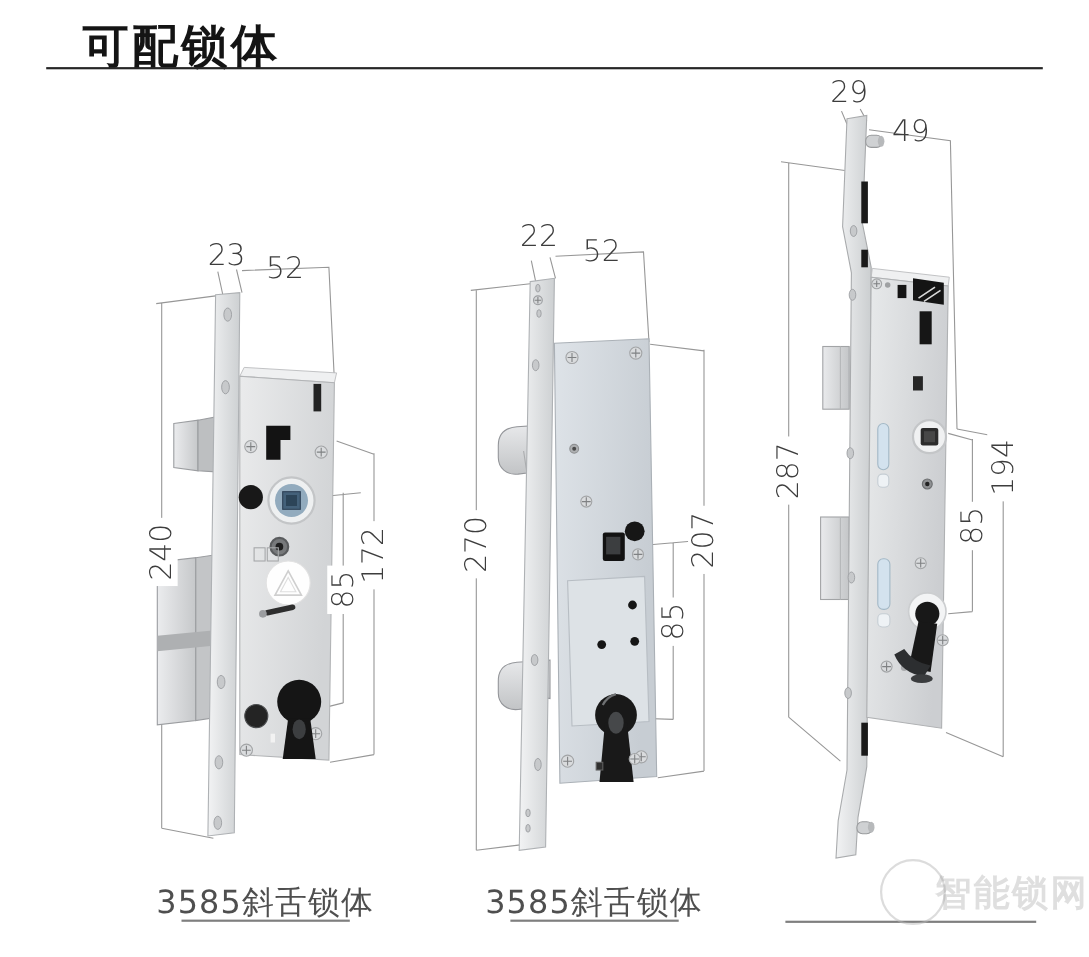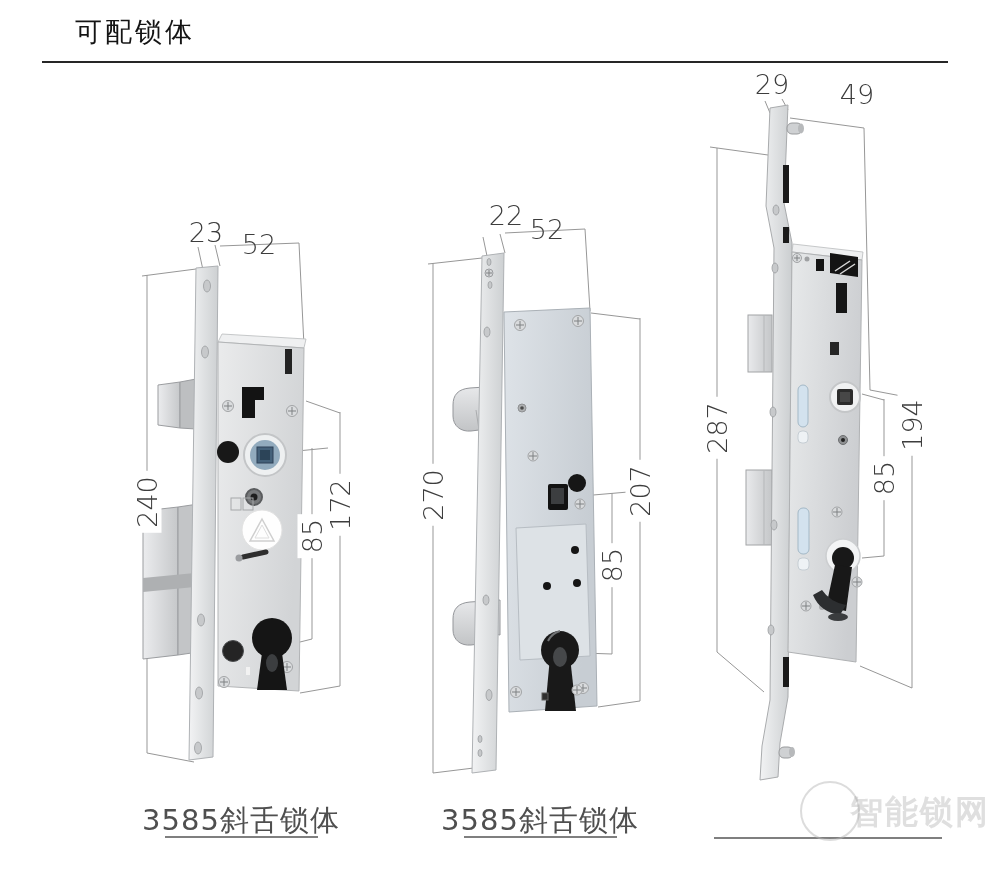--- a/index.html
+++ b/index.html
@@ -1,18 +1,18 @@
 <!DOCTYPE html>
 <html><head>
 <meta charset="utf-8">
 <style>
   html,body{margin:0;padding:0;background:#fff;}
   #canvas{position:relative;width:990px;height:870px;background:#ffffff;overflow:hidden;
           font-family:"DejaVu Sans","Liberation Sans",sans-serif;}
-  .title{position:absolute;left:75px;top:14px;font-size:27px;font-weight:normal;color:#141414;
+  .title{position:absolute;left:75px;top:14px;font-size:42px;font-weight:bold;color:#141414;
          letter-spacing:3px;white-space:nowrap;}
   .title-rule{position:absolute;left:42px;top:61px;width:906px;height:2px;background:#262626;}
   .lock-svg{position:absolute;}
   .dim{position:absolute;font-size:27px;font-weight:300;color:#3d3d3d;line-height:1;
        transform:translate(-50%,-50%);white-space:nowrap;}
   .dim.v{transform:translate(-50%,-50%) rotate(-90deg);background:#fff;padding:1px 5px;}
   .caption{position:absolute;transform:translate(-50%,0);font-size:29px;color:#4f4f4f;
            letter-spacing:1px;white-space:nowrap;top:801px;}
   .cap-rule{position:absolute;height:2px;background:#7f7f7f;top:836px;}
   .watermark{position:absolute;pointer-events:none;}
@@ -337,28 +337,28 @@
       <ellipse cx="158" cy="532" rx="10" ry="4" fill="#3a3c3e"></ellipse>
     </g>
   </svg>
 
   <span class="dim" style="left:206px;top:232px;">23</span>
   <span class="dim" style="left:259px;top:244px;">52</span>
   <span class="dim v" style="left:147px;top:502px;">240</span>
   <span class="dim v" style="left:340px;top:505px;">172</span>
   <span class="dim v" style="left:312px;top:536px;">85</span>
 
-  <span class="dim" style="left:490px;top:215px;margin-left:16px;">22</span>
+  <span class="dim" style="left:490px;top:215px;">22</span>
   <span class="dim" style="left:547px;top:229px;">52</span>
   <span class="dim v" style="left:433px;top:495px;">270</span>
   <span class="dim v" style="left:640px;top:491px;">207</span>
   <span class="dim v" style="left:612px;top:565px;">85</span>
 
   <span class="dim" style="left:772px;top:84px;">29</span>
-  <span class="dim" style="left:828px;top:94px;margin-left:29px;">49</span>
+  <span class="dim" style="left:828px;top:120px;">49</span>
   <span class="dim v" style="left:717px;top:428px;">287</span>
   <span class="dim v" style="left:912px;top:425px;">194</span>
   <span class="dim v" style="left:884px;top:478px;">85</span>
 
   <span class="caption" style="left:241px;">3585斜舌锁体</span>
   <div class="cap-rule" style="left:165px;width:153px;"></div>
   <span class="caption" style="left:540px;">3585斜舌锁体</span>
   <div class="cap-rule" style="left:464px;width:153px;"></div>
   <div class="cap-rule" style="left:714px;width:228px;top:837px;"></div>
 

